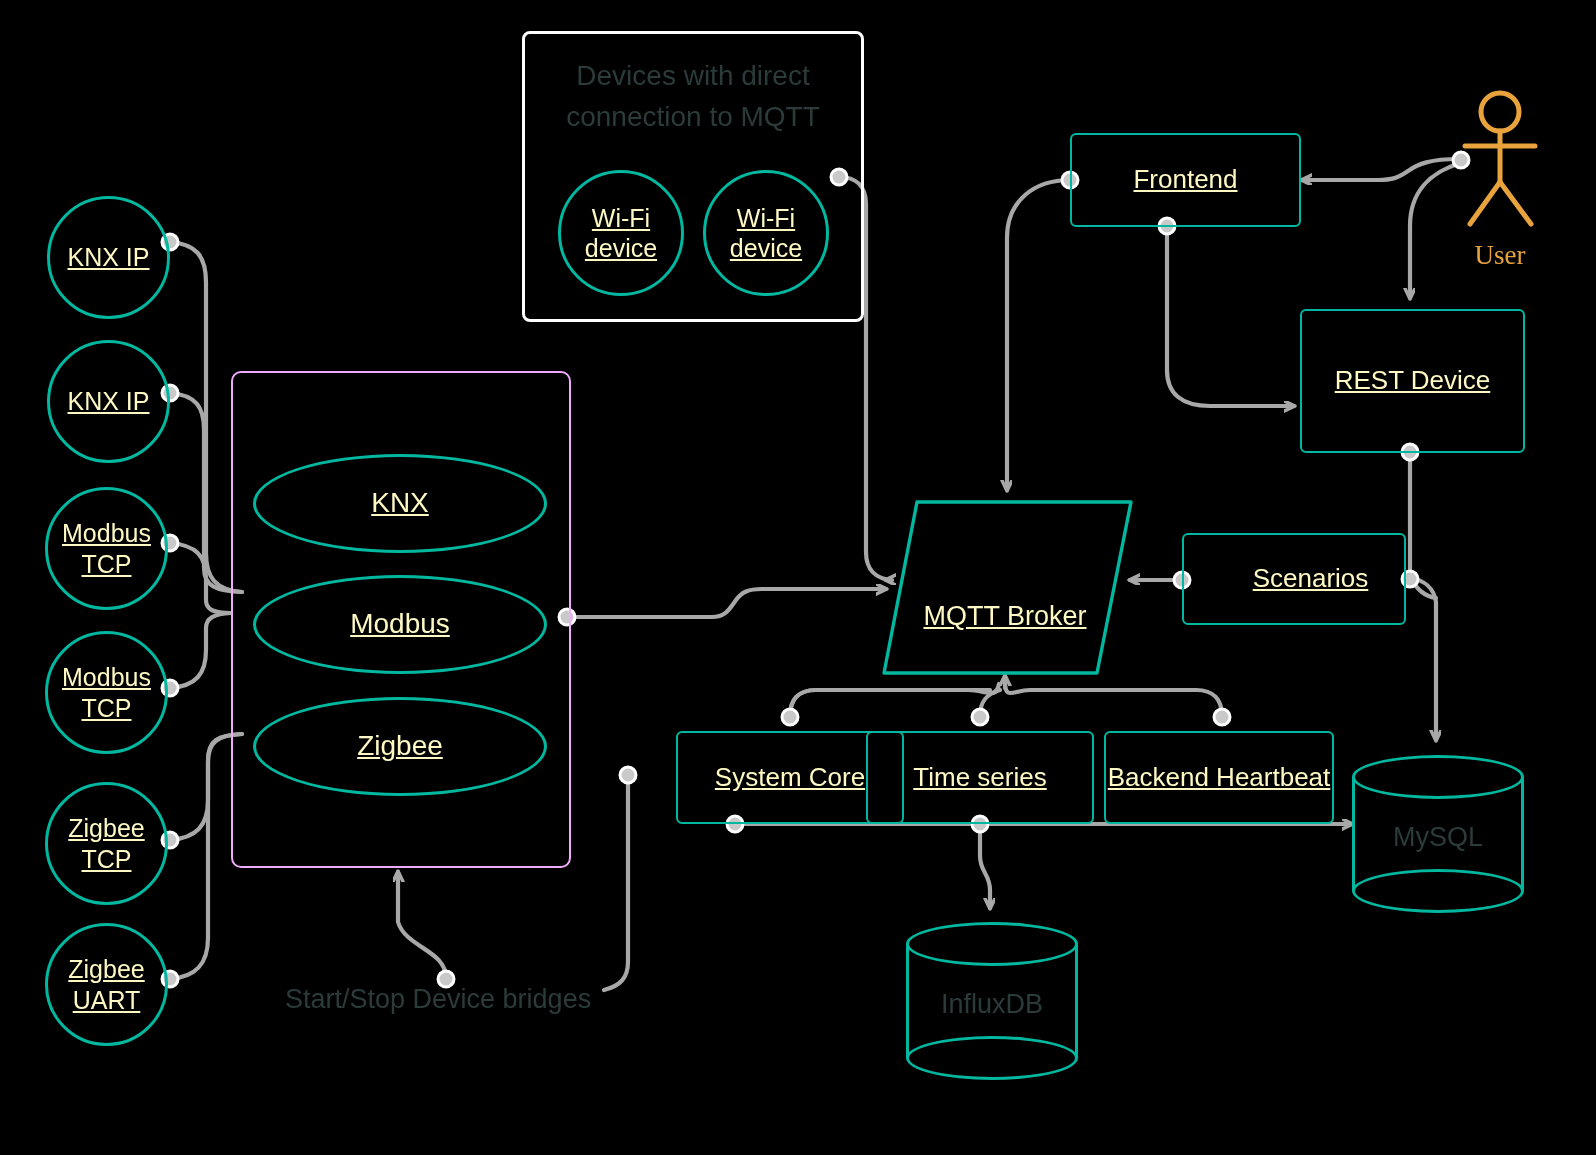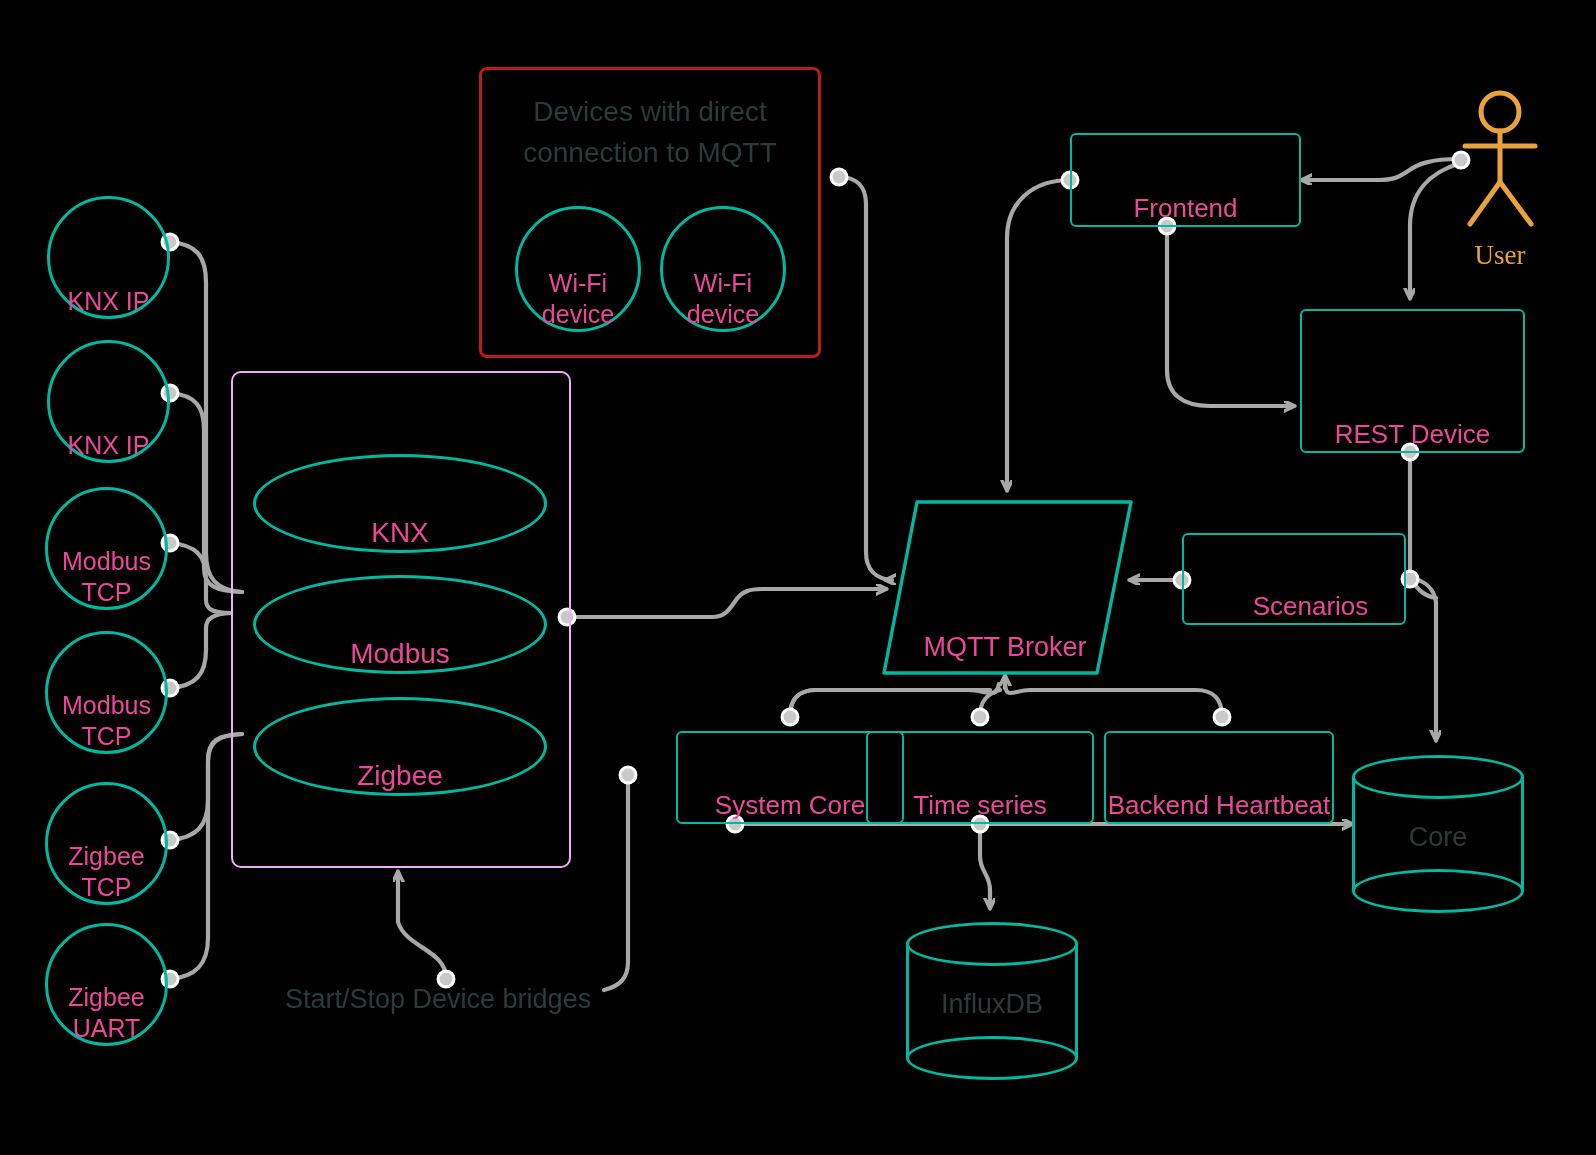--- a/index.html
+++ b/index.html
@@ -1,26 +1,26 @@
 <!DOCTYPE html>
 <html><head>
 <meta charset="utf-8">
 <style>
   html,body{margin:0;padding:0;background:#000;}
   body{width:1596px;height:1155px;overflow:hidden;font-family:"Liberation Sans",sans-serif;}
   #stage{position:relative;width:1596px;height:1155px;background:#000;}
   svg#wires{position:absolute;left:0;top:0;width:1596px;height:1155px;pointer-events:none;}
-  .node{position:absolute;box-sizing:border-box;display:flex;align-items:flex-end;
-        justify-content:center;text-align:center;color:#ec4899;line-height:1.22;}
+  .node{position:absolute;box-sizing:border-box;display:flex;align-items:center;
+        justify-content:center;text-align:center;color:#fef9c3;line-height:1.22;text-decoration:underline;}
   .circ{border:3px solid #00b8a0;border-radius:50%;font-size:25px;}
   .rbox{border:2px solid #00b8a0;border-radius:6px;font-size:26px;}
   .ellip{border:3px solid #00b8a0;border-radius:50%;font-size:28px;}
   .lbl{position:absolute;color:#2b3b39;font-size:27px;white-space:nowrap;}
-  #devbox{position:absolute;left:479px;top:31px;width:336px;height:285px;
-          border:3px solid #b91c1c;border-radius:8px;margin-top:36px;}
+  #devbox{position:absolute;left:522px;top:31px;width:336px;height:285px;
+          border:3px solid #ffffff;border-radius:8px;}
   #devbox .cap{position:absolute;left:0;right:0;top:22px;color:#2b3b39;
           font-size:28px;text-align:center;line-height:1.45;}
   #bridgebox{position:absolute;left:231px;top:371px;width:336px;height:493px;
           border:2px solid #f0abfc;border-radius:10px;}
   .cyl{position:absolute;}
   .cyl .body{position:absolute;left:0;right:0;top:22px;bottom:22px;
         border-left:3px solid #00b8a0;border-right:3px solid #00b8a0;}
   .cyl .top{position:absolute;left:0;right:0;top:0;height:44px;
         border:3px solid #00b8a0;border-radius:50%;box-sizing:border-box;background:#000;}
   .cyl .bot{position:absolute;left:0;right:0;bottom:0;height:44px;
@@ -194,21 +194,21 @@
       <line x1="45" y1="92" x2="15" y2="134"></line>
       <line x1="45" y1="92" x2="76" y2="134"></line>
     </g>
   </svg>
   <div id="userlabel">User</div>
 
   <div class="cyl" style="left:1352px;top:755px;width:172px;height:158px;">
     <div class="body"></div>
     <div class="bot"></div>
     <div class="top"></div>
-    <div class="cap">Core</div>
+    <div class="cap">MySQL</div>
   </div>
 
   <div class="cyl" style="left:906px;top:922px;width:172px;height:158px;">
     <div class="body"></div>
     <div class="bot"></div>
     <div class="top"></div>
     <div class="cap">InfluxDB</div>
   </div>
 
 </div>

